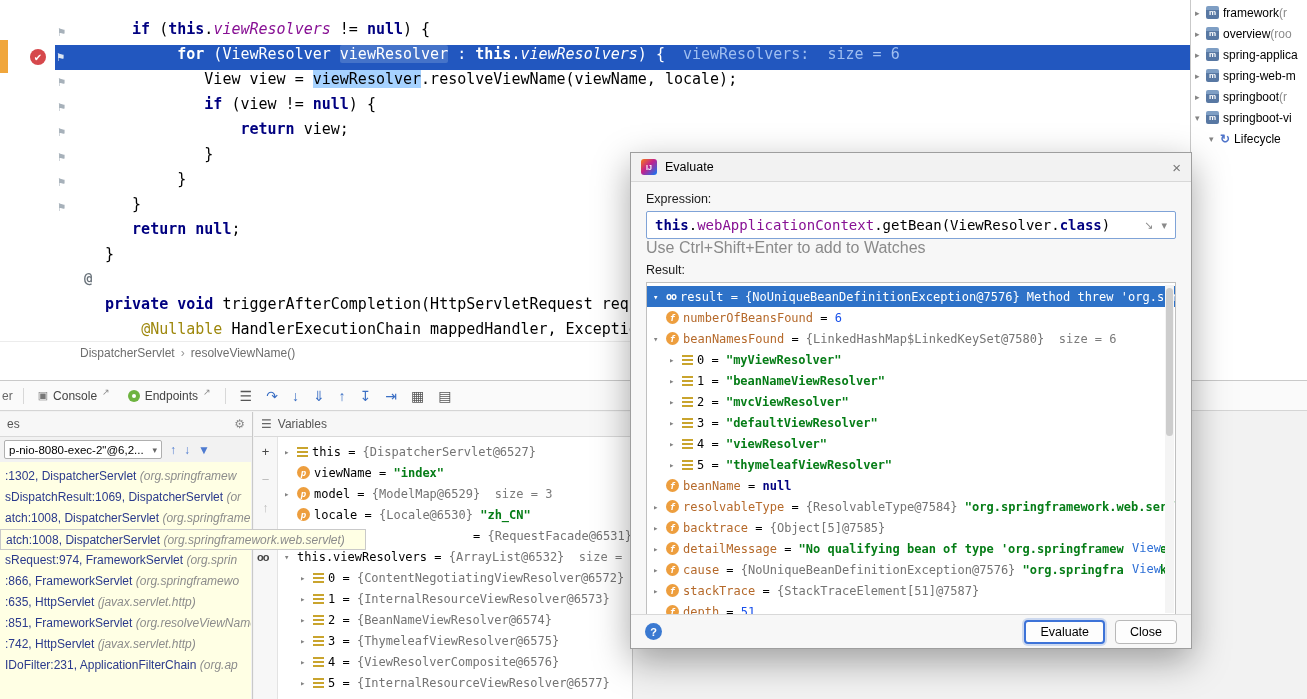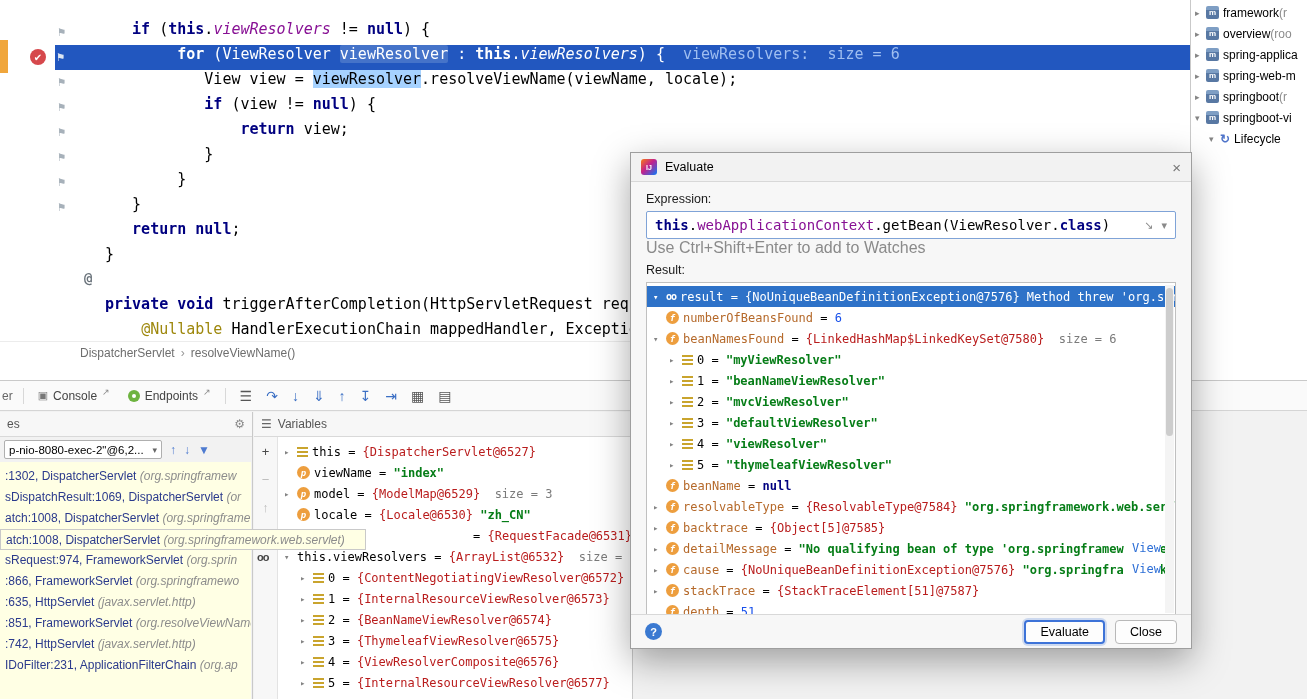--- a/index.html
+++ b/index.html
@@ -23,21 +23,21 @@
   .tk-k{color:#000080;font-weight:bold}
   .tk-p{color:#000}
   .tk-f{color:#871094;font-style:italic}
   .tk-ann{color:#9E880D}
   .tk-hl{background:#A6D2FF;color:#000}
   .tk-w{color:#fff}
   .tk-wk{color:#fff;font-weight:bold}
   .tk-wf{color:#fff;font-style:italic}
   .tk-wsel{color:#fff;background:#4573C9;border-radius:2px}
   .tk-hint{color:#9FBEF0;margin-left:18px}
-  .tk-ref{color:#b91c1c}
+  .tk-ref{color:#737373}
   .tk-str{color:#067D17;font-weight:bold}
   .tk-num{color:#1750EB}
   .tk-note{color:#7A7A7A}
   .tk-kw{color:#000080;font-weight:bold}
 
   
   #breadcrumb{position:absolute;left:0;top:341px;width:1190px;height:39px;background:#fff;
               border-top:1px solid #ECECEC;font-size:12px;color:#6E6E6E;padding-left:80px;line-height:22px}
   .bc-item{margin-right:6px}
   .bc-sep{margin-right:6px;color:#9A9A9A}

